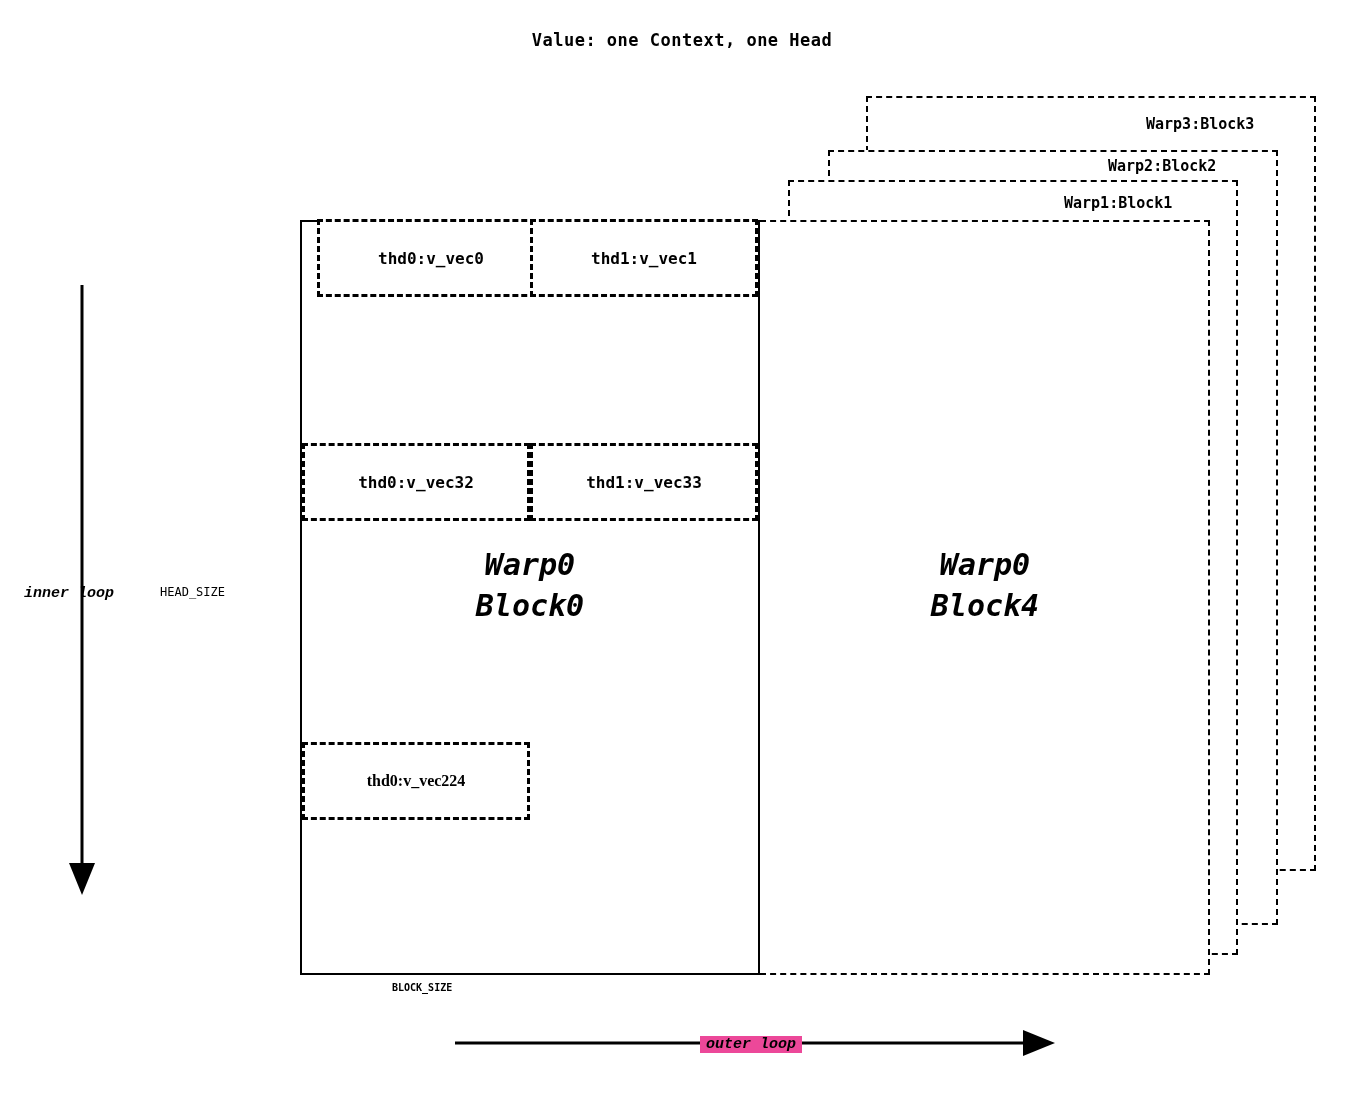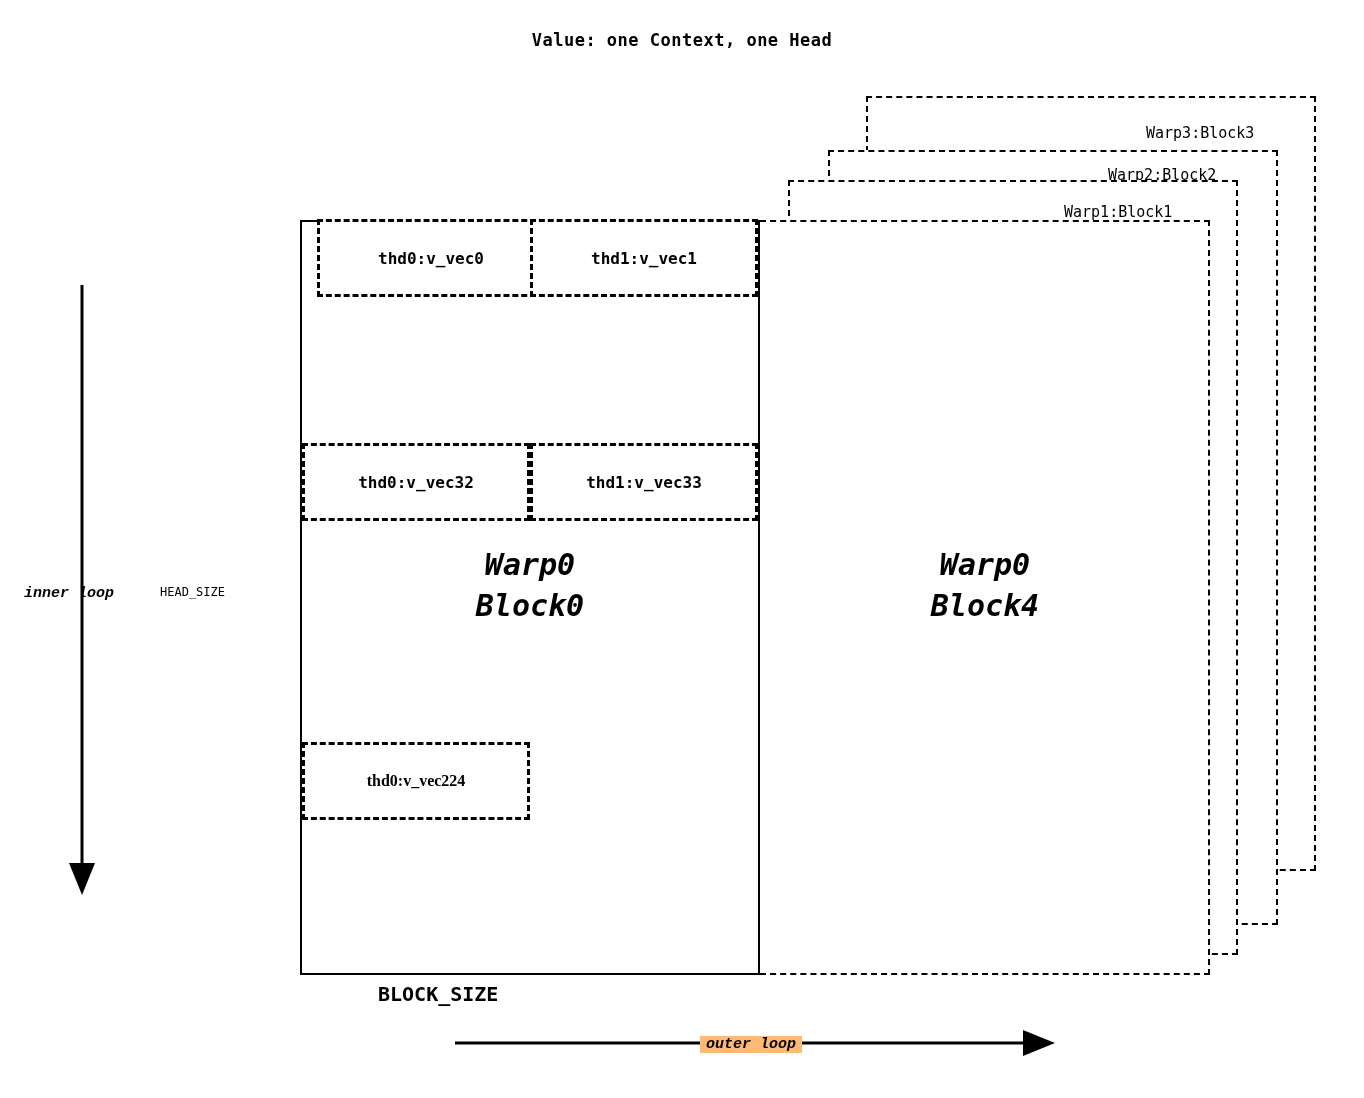--- a/index.html
+++ b/index.html
@@ -32,23 +32,22 @@
   
   .stack-card {
     position: absolute;
     border: 2px dashed #000;
     background: #ffffff;
     box-sizing: border-box;
   }
   .stack-label {
     position: absolute;
     font-size: 15px;
-    font-weight: normal;
+    font-weight: bold;
     white-space: nowrap;
-    margin-top: 9px;
   }
 
   
   .front-block {
     position: absolute;
     left: 300px;
     top: 220px;
     width: 460px;
     height: 755px;
     border: 2px solid #000;
@@ -115,23 +114,23 @@
   .ilabel {
     position: absolute;
     font-size: 15px;
     font-style: italic;
     font-weight: bold;
     white-space: nowrap;
     font-family: Liberation Mono, monospace;
   }
   .blocksize-label {
     position: absolute;
-    left: 378px;
+    left: 392px;
     top: 982px;
-    font-size: 20px;
+    font-size: 10px;
     font-weight: bold;
   }
   svg.arrow {
     position: absolute;
     overflow: visible;
   }
 </style>
 </head>
 <body>
 
@@ -174,15 +173,15 @@
   </svg>
   <div class="ilabel" style="left:24px; top:585px;">inner loop</div>
   <div class="vlabel" style="left:160px; top:585px;">HEAD_SIZE</div>
 
   <div class="blocksize-label">BLOCK_SIZE</div>
 
   <svg class="arrow" style="left:455px; top:1025px;" width="610" height="40">
     <line x1="0" y1="18" x2="578" y2="18" stroke="#000" stroke-width="3"></line>
     <polygon points="600,18 568,5 568,31" fill="#000"></polygon>
   </svg>
-  <div class="ilabel" style="left:700px; top:1036px; background:#fdba74; padding:0 6px;">outer loop</div>
+  <div class="ilabel" style="left:700px; top:1036px; background:#ec4899; padding:0 6px;">outer loop</div>
 
 </div>
 
 </body></html>

